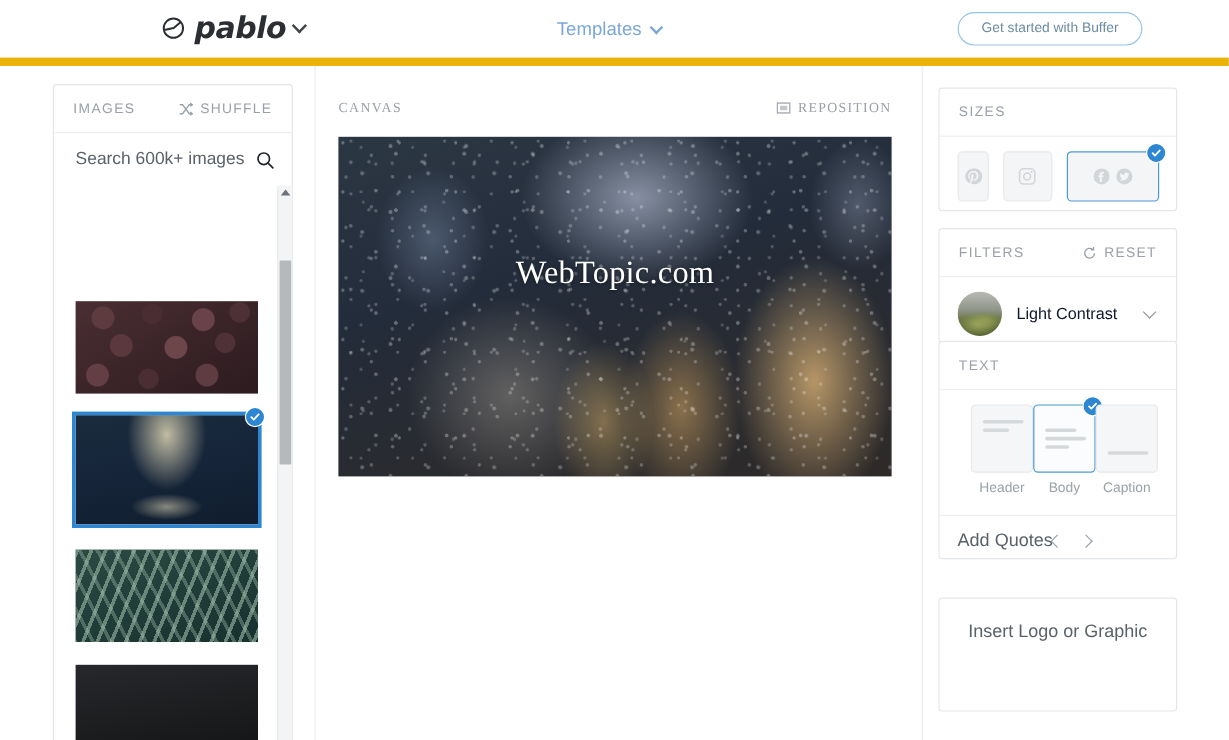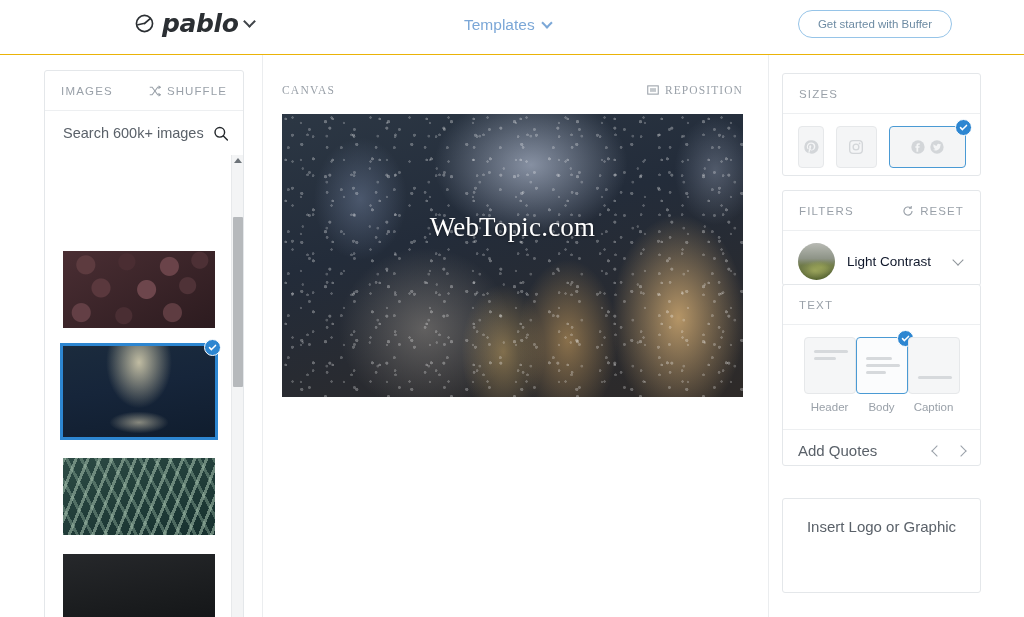--- a/index.html
+++ b/index.html
@@ -7,21 +7,21 @@
     width: 1024px; height: 617px;
     font-family: "Liberation Sans", sans-serif;
     background: #ffffff;
     overflow: hidden;
   }
 
   
   #header {
     position: absolute; left: 0; top: 0; width: 1024px; height: 55px;
     background: #ffffff;
-    border-bottom: 1px solid #eab308;
+    border-bottom: 7px solid #eab308;
   }
   #logo-wrap {
     position: absolute; left: 134px; top: 11px;
     display: flex; align-items: center; gap: 7px;
   }
   .logo-mark { width: 21px; height: 21px; display: block; }
   .logo-text {
     font-family: "DejaVu Sans", sans-serif;
     font-style: italic; font-weight: 700;
     font-size: 25px; letter-spacing: -0.4px; color: #2b2f33;
@@ -279,21 +279,21 @@
       linear-gradient(180deg, #b8bab4 0%, #8e9487 42%, #6f7a4a 60%, #55632f 100%);
   }
   #filter-name { font-size: 13.5px; color: #0f172a; flex: 1; }
   .chev-sm {
     width: 8px; height: 8px;
     border-right: 1.6px solid #8e949a; border-bottom: 1.6px solid #8e949a;
     transform: rotate(45deg); margin-bottom: 4px; margin-right: 4px;
   }
 
   #text-row {
-    display: flex; justify-content: center;
+    display: flex; justify-content: flex-end;
     padding: 12px 15px 0 15px;
   }
   .text-opt { width: 52px; cursor: pointer; }
   .text-card-box {
     position: relative;
     width: 52px; height: 57px; border-radius: 4px;
     background: #f5f6f7; border: 1px solid #e6e8ea;
     display: flex; flex-direction: column; gap: 4px;
     padding: 0 9px;
   }
@@ -307,21 +307,21 @@
   }
   .text-opt .badge {
     position: absolute; right: -7px; top: -8px;
     width: 17px; height: 17px; border-radius: 50%;
     background: #2d86d1; border: 1.5px solid #fff;
     display: flex; align-items: center; justify-content: center;
   }
   .text-opt .badge svg { width: 9px; height: 9px; }
 
   #quotes-row {
-    display: flex; align-items: center; justify-content: space-between;
+    display: flex; align-items: center; 
     margin-top: 16px; padding: 0 15px;
     border-top: 1px solid #edeff1; height: 42px;
   }
   #quotes-label { font-size: 15px; color: #5a6169; cursor: pointer; }
   #quotes-nav { display: flex; align-items: center; gap: 16px; }
   .nav-arrow {
     width: 8px; height: 8px; cursor: pointer;
     border-top: 1.6px solid #9aa1a9; border-right: 1.6px solid #9aa1a9;
   }
   #quote-prev { transform: rotate(-135deg); }

